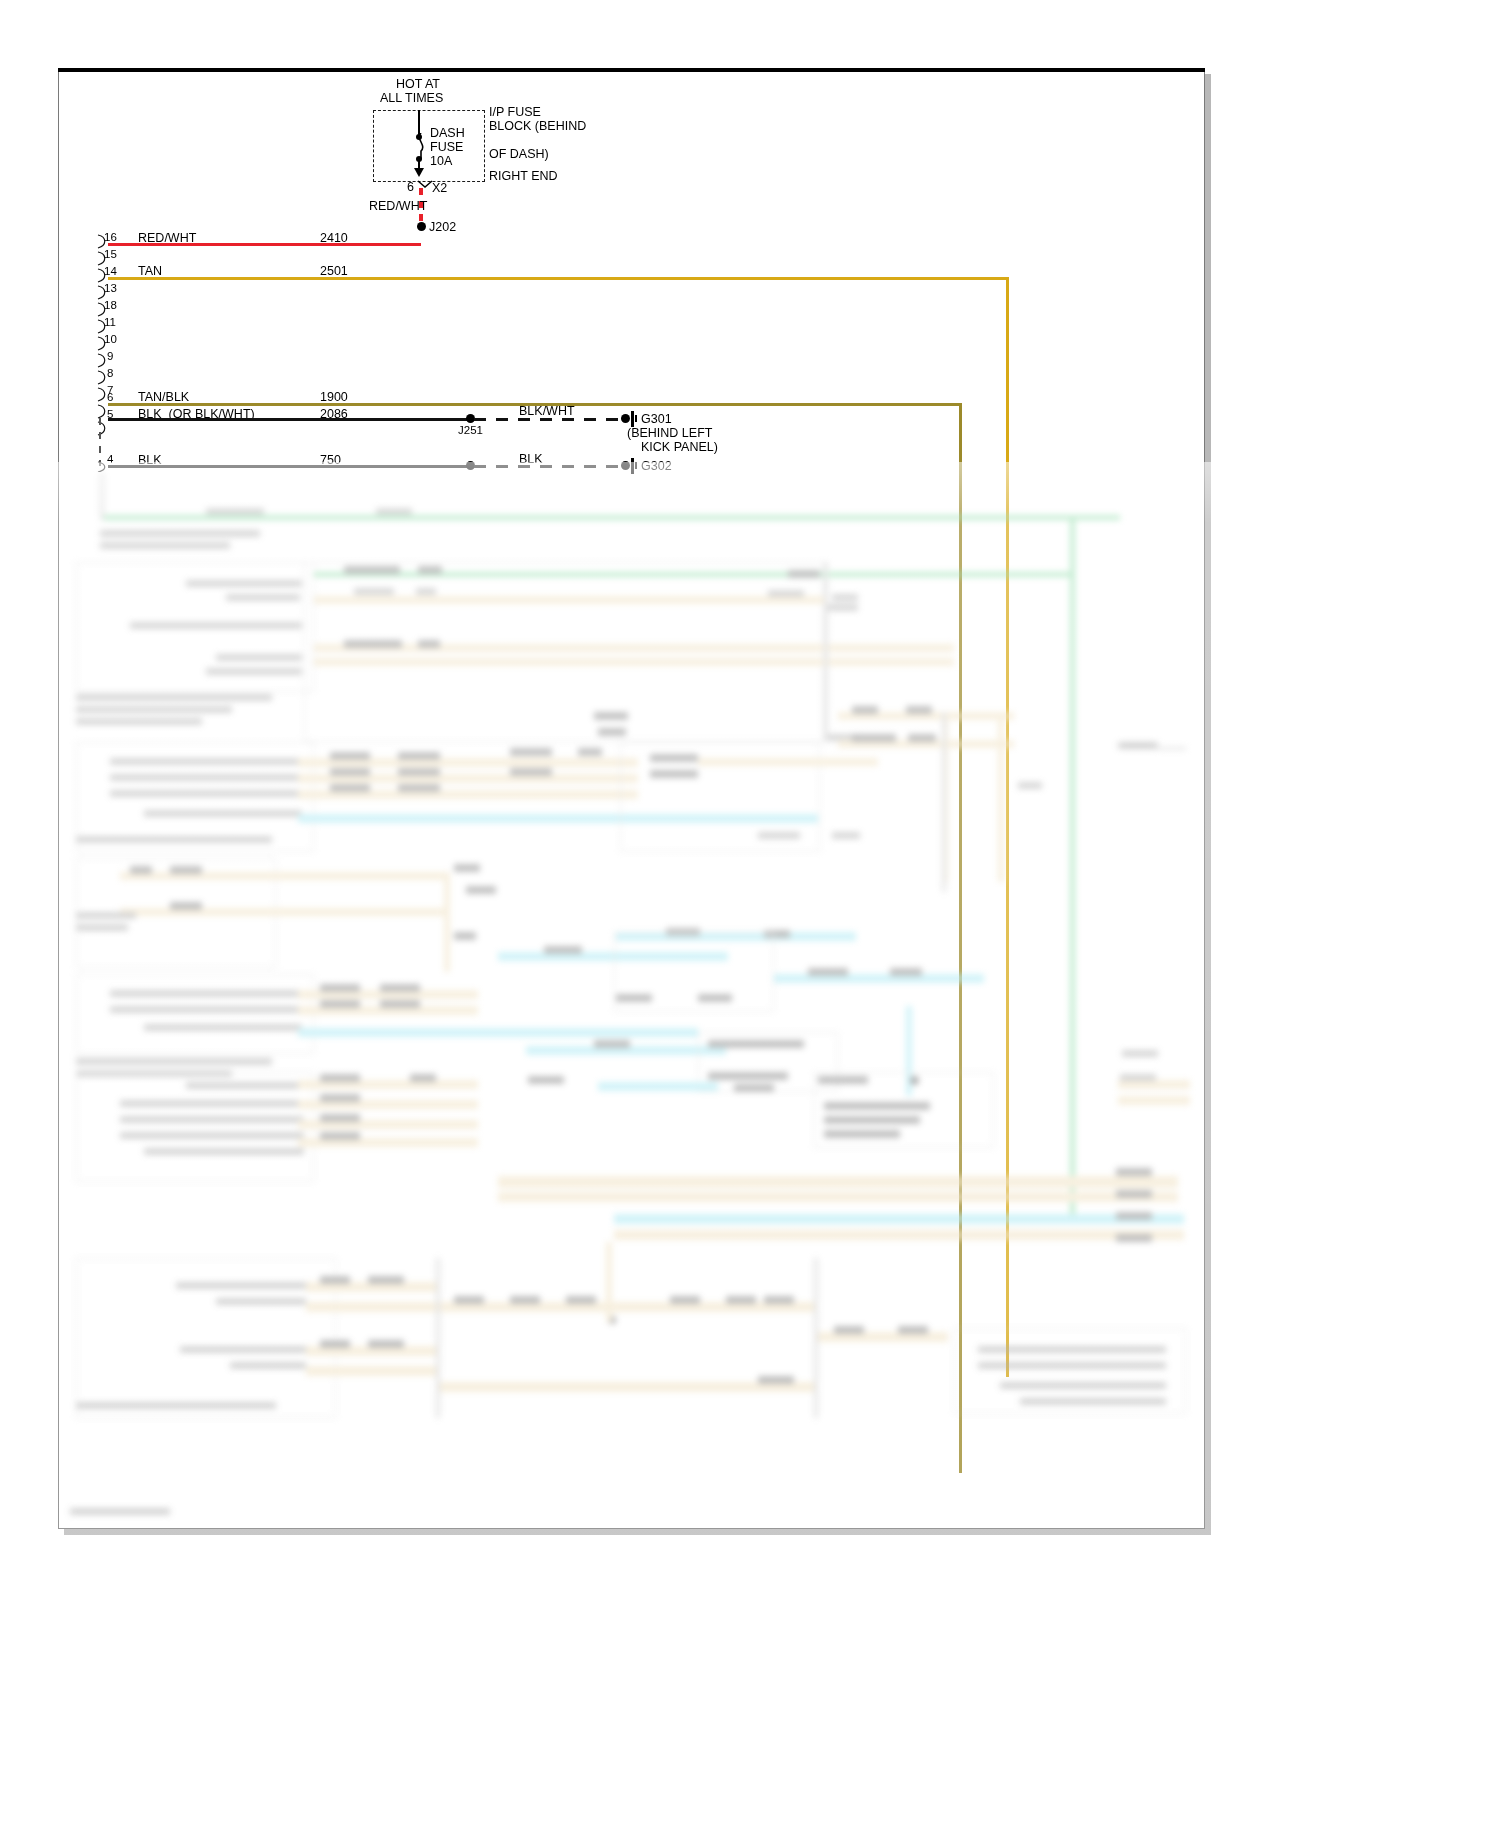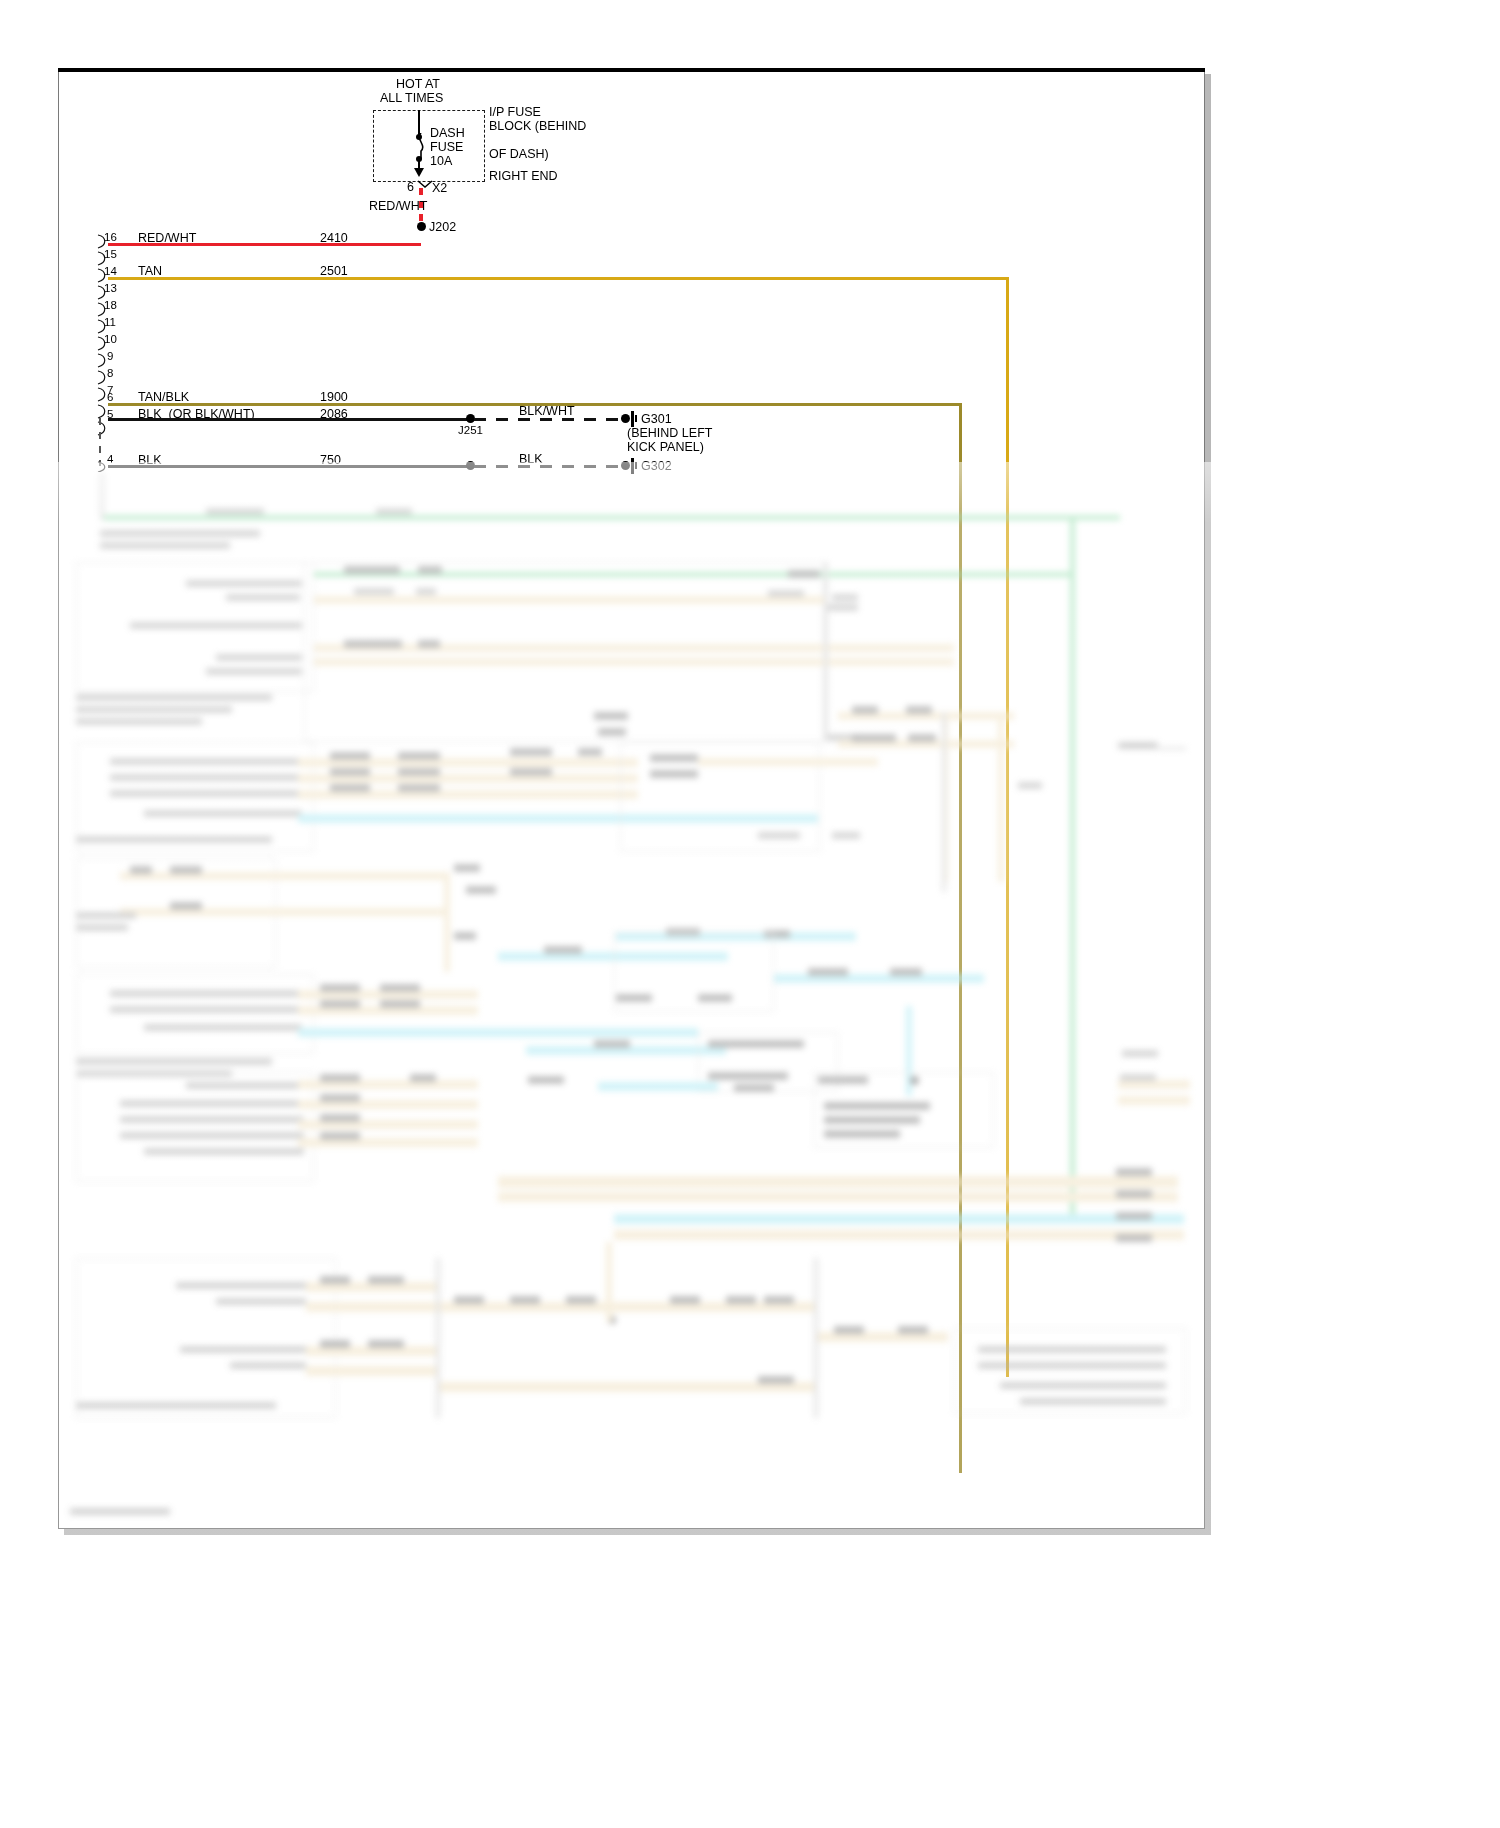--- a/index.html
+++ b/index.html
@@ -322,21 +322,21 @@
   <div class="wire wire-blk" style="left:108px; top:418px; width:363px; height:3px;"></div>
   <div class="node-dot" style="left:466px; top:414px;"></div>
   <div class="txt t11" style="left:458px; top:424px;">J251</div>
   <div class="dash-blk" style="left:474px; top:418px; width:152px; height:3px;"></div>
   <div class="txt t12" style="left:519px; top:404px;">BLK/WHT</div>
   <div class="node-dot" style="left:621px; top:414px;"></div>
   <div class="gnd-bar" style="left:631px; top:411px;"></div>
   <div class="gnd-bar2" style="left:635px; top:415px;"></div>
   <div class="txt t12" style="left:641px; top:412px;">G301</div>
   <div class="txt t12" style="left:627px; top:426px;">(BEHIND LEFT</div>
-  <div class="txt t12" style="left:627px; top:440px;">KICK PANEL)</div>
+  <div class="txt t12" style="left:641px; top:440px;">KICK PANEL)</div>
 
   <div class="txt t11" style="left:107px; top:453px;">4</div>
   <div class="txt t12" style="left:138px; top:453px;">BLK</div>
   <div class="txt t12" style="left:320px; top:453px;">750</div>
   <div class="wire wire-blk" style="left:108px; top:465px; width:363px; height:3px;"></div>
   <div class="node-dot" style="left:466px; top:461px;"></div>
   <div class="dash-blk" style="left:474px; top:465px; width:152px; height:3px;"></div>
   <div class="txt t12" style="left:519px; top:452px;">BLK</div>
   <div class="node-dot" style="left:621px; top:461px;"></div>
   <div class="gnd-bar" style="left:631px; top:458px;"></div>

